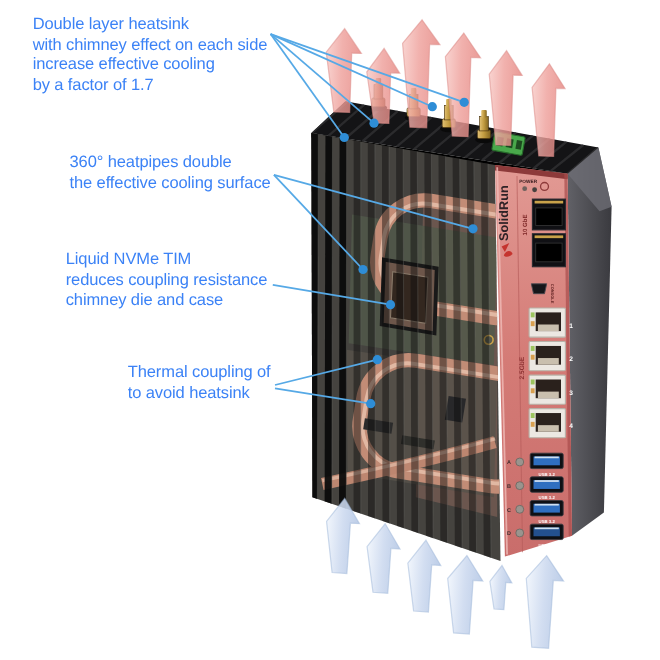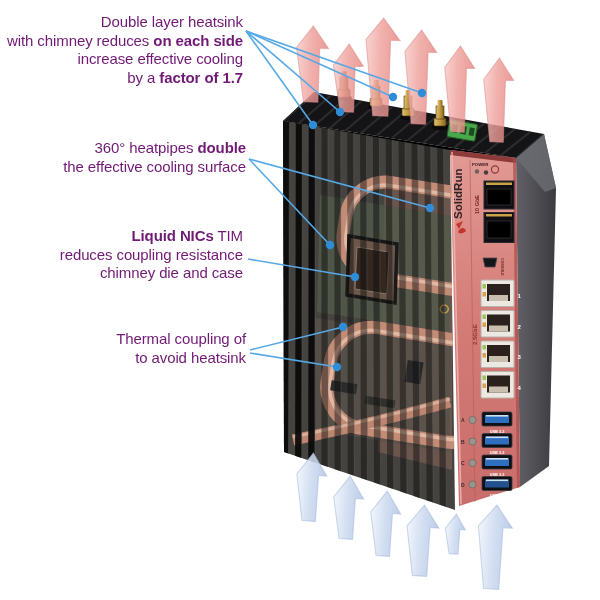--- a/index.html
+++ b/index.html
@@ -1,21 +1,21 @@
 <!DOCTYPE html>
 <html><head>
 <meta charset="utf-8">
 <style>
   html,body{margin:0;padding:0;background:#fff;}
   #stage{position:relative;width:600px;height:600px;background:#fff;overflow:hidden;
          font-family:"Liberation Sans",sans-serif;}
   #scene{position:absolute;left:0;top:0;}
-  .ann{position:absolute;text-align:right;font-size:15px;line-height:18.5px;
-       color:#701a75;letter-spacing:-0.1px;white-space:nowrap;margin-left:48px;}
-  .ann .b{font-weight:bold;}
+  .ann{position:absolute;font-size:15px;line-height:18.5px;
+       color:#3b82f6;letter-spacing:-0.1px;white-space:nowrap;margin-left:48px;}
+  .ann .b{font-weight:normal;}
   #ann-0{top:13px;right:357px;}
   #ann-1{top:139px;right:354px;}
   #ann-2{top:227px;right:357px;}
   #ann-3{top:330px;right:354px;}
 </style>
 </head>
 <body>
 
 <div id="stage">
 
@@ -322,30 +322,30 @@
         <circle cx="355" cy="277" r="4.2" fill="#2e8dd6"></circle>
         <line x1="250" y1="350" x2="343" y2="327" stroke="#56a9e6" stroke-width="1.6"></line>
         <circle cx="343" cy="327" r="4.2" fill="#2e8dd6"></circle>
         <line x1="250" y1="353" x2="337" y2="367" stroke="#56a9e6" stroke-width="1.6"></line>
         <circle cx="337" cy="367" r="4.2" fill="#2e8dd6"></circle>
       </g>
 </svg>
 
 <div class="ann" id="ann-0">
       <div><span>Double layer heatsink</span></div>
-      <div><span>with chimney reduces </span><span class="b">on each side</span></div>
+      <div><span>with chimney effect </span><span class="b">on each side</span></div>
       <div><span>increase effective cooling</span></div>
       <div><span>by a </span><span class="b">factor of 1.7</span></div>
     </div>
 <div class="ann" id="ann-1">
       <div><span>360° heatpipes </span><span class="b">double</span></div>
       <div><span>the effective cooling surface</span></div>
     </div>
 <div class="ann" id="ann-2">
-      <div><span class="b">Liquid NICs</span><span> TIM</span></div>
+      <div><span class="b">Liquid NVMe</span><span> TIM</span></div>
       <div><span>reduces coupling resistance</span></div>
       <div><span>chimney die and case</span></div>
     </div>
 <div class="ann" id="ann-3">
       <div><span>Thermal coupling of</span></div>
       <div><span>to avoid heatsink</span></div>
     </div>
 
 </div>
 

